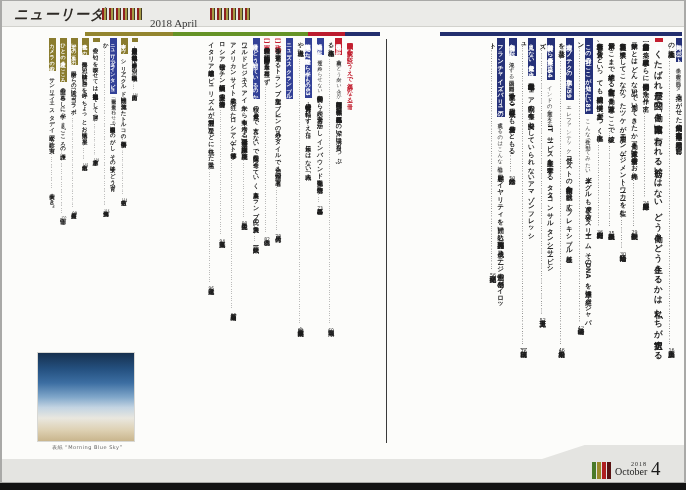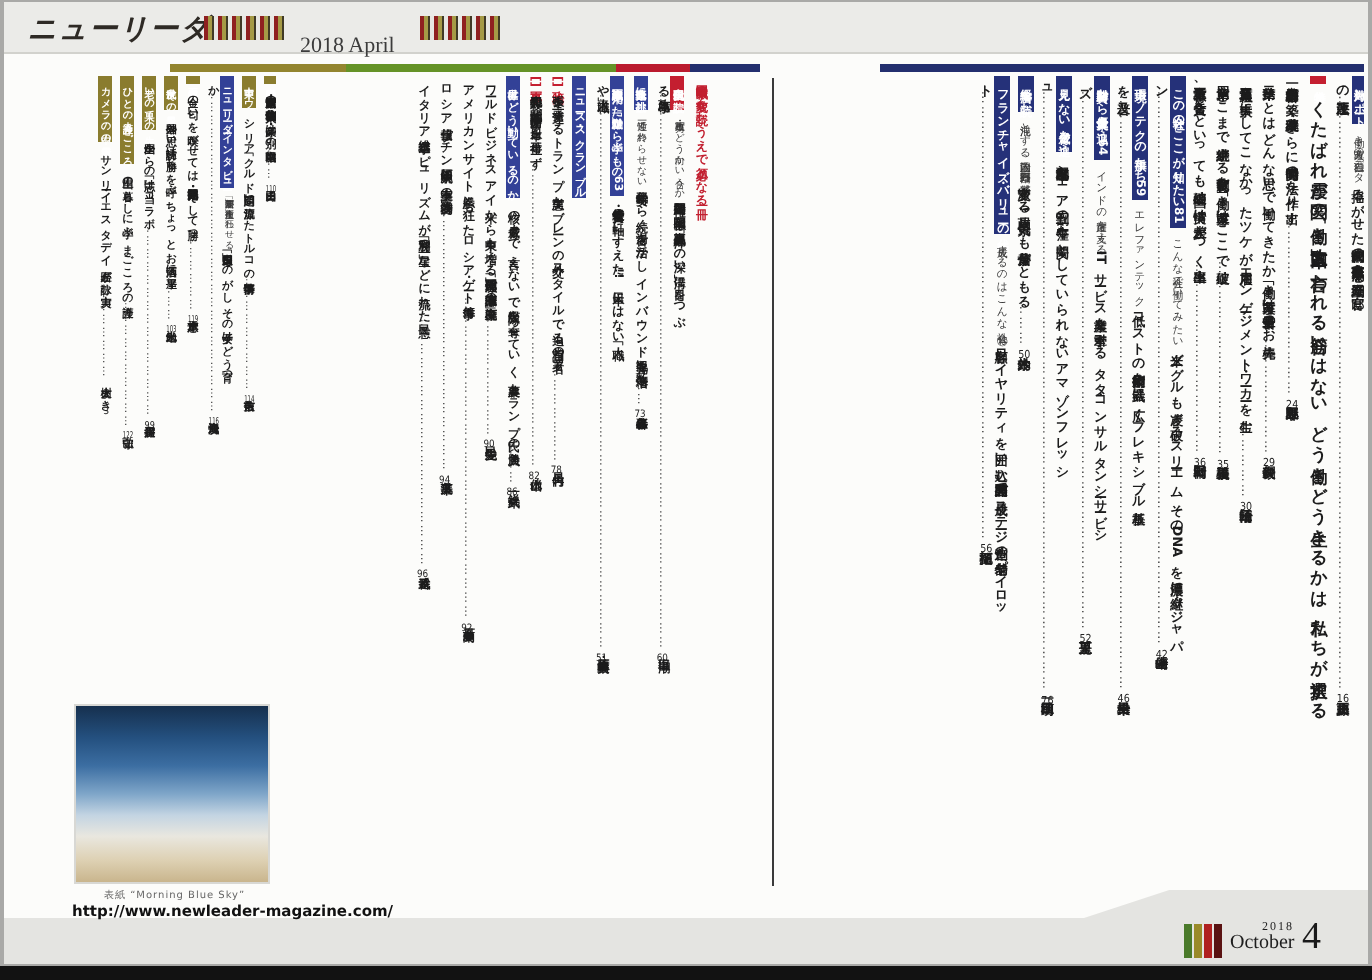--- a/index.html
+++ b/index.html
@@ -128,21 +128,20 @@
         <div class="entry"><span class="chip olive">老いの果ての生</span><span class="title">全国からの「志」は当コラボ</span><span class="lead">………………………………………</span><span class="author">長谷川潔</span><span class="pgn">99</span></div>
         <div class="entry"><span class="chip olive">ひとの介護まごころ</span><span class="title">里山の暮らしに学ぶ まごころの介護</span><span class="lead">…………………………</span><span class="author">守山弘</span><span class="pgn">122</span></div>
         <div class="entry"><span class="chip olive">カメラの中の風景街</span><span class="title">サンリー・イエスタデイ 名匠が詠む実力</span><span class="lead">…………………</span><span class="author">大樹まき</span><span class="pgn">3</span></div>
       </div>
 
     <div class="cover-photo"></div>
     <div class="photo-caption">表紙 “Morning Blue Sky”</div>
 
     <div class="footer-band"></div>
     <div class="footer-wedge"></div>
-    <a class="mag-url">http://www.newleader-magazine.com/</a>
     <div class="footer-stripes">
       <i class="fs-g"></i>
         <i class="fs-o"></i>
         <i class="fs-r"></i>
         <i class="fs-m"></i>
     </div>
     <div class="footer-issue">
       <span class="yr">2018</span>
       <span class="mo">October</span>
     </div>

